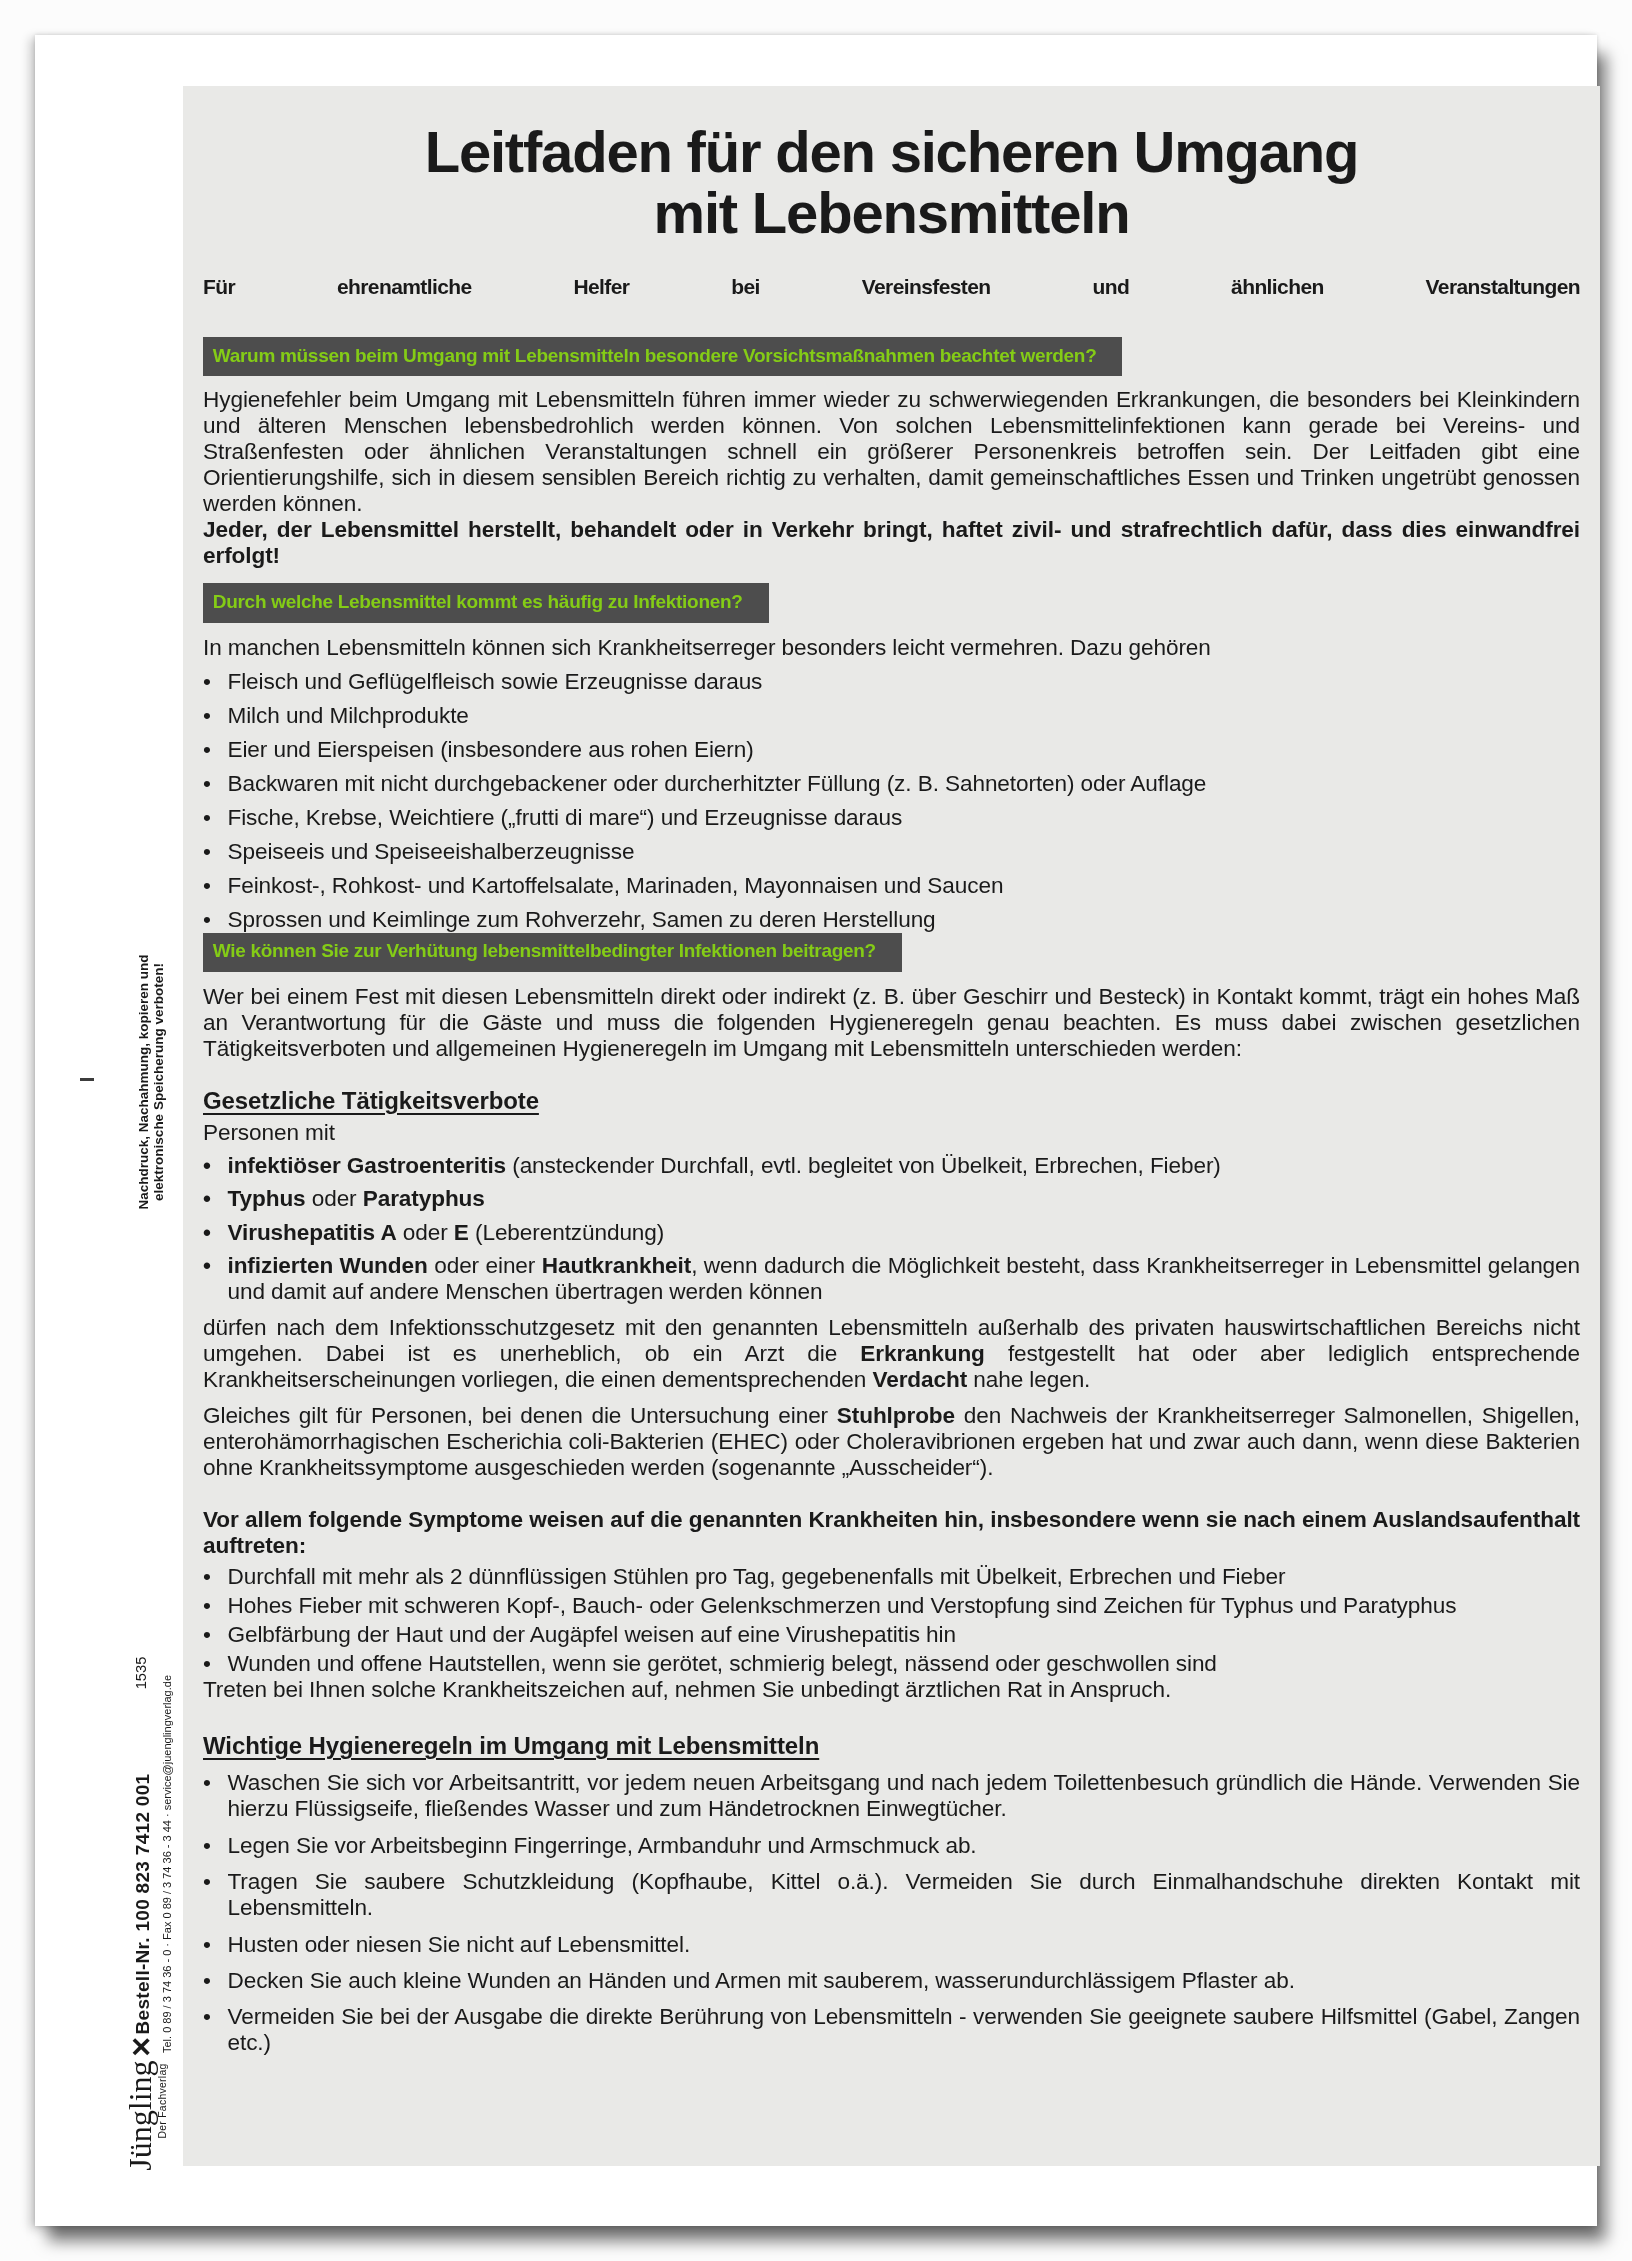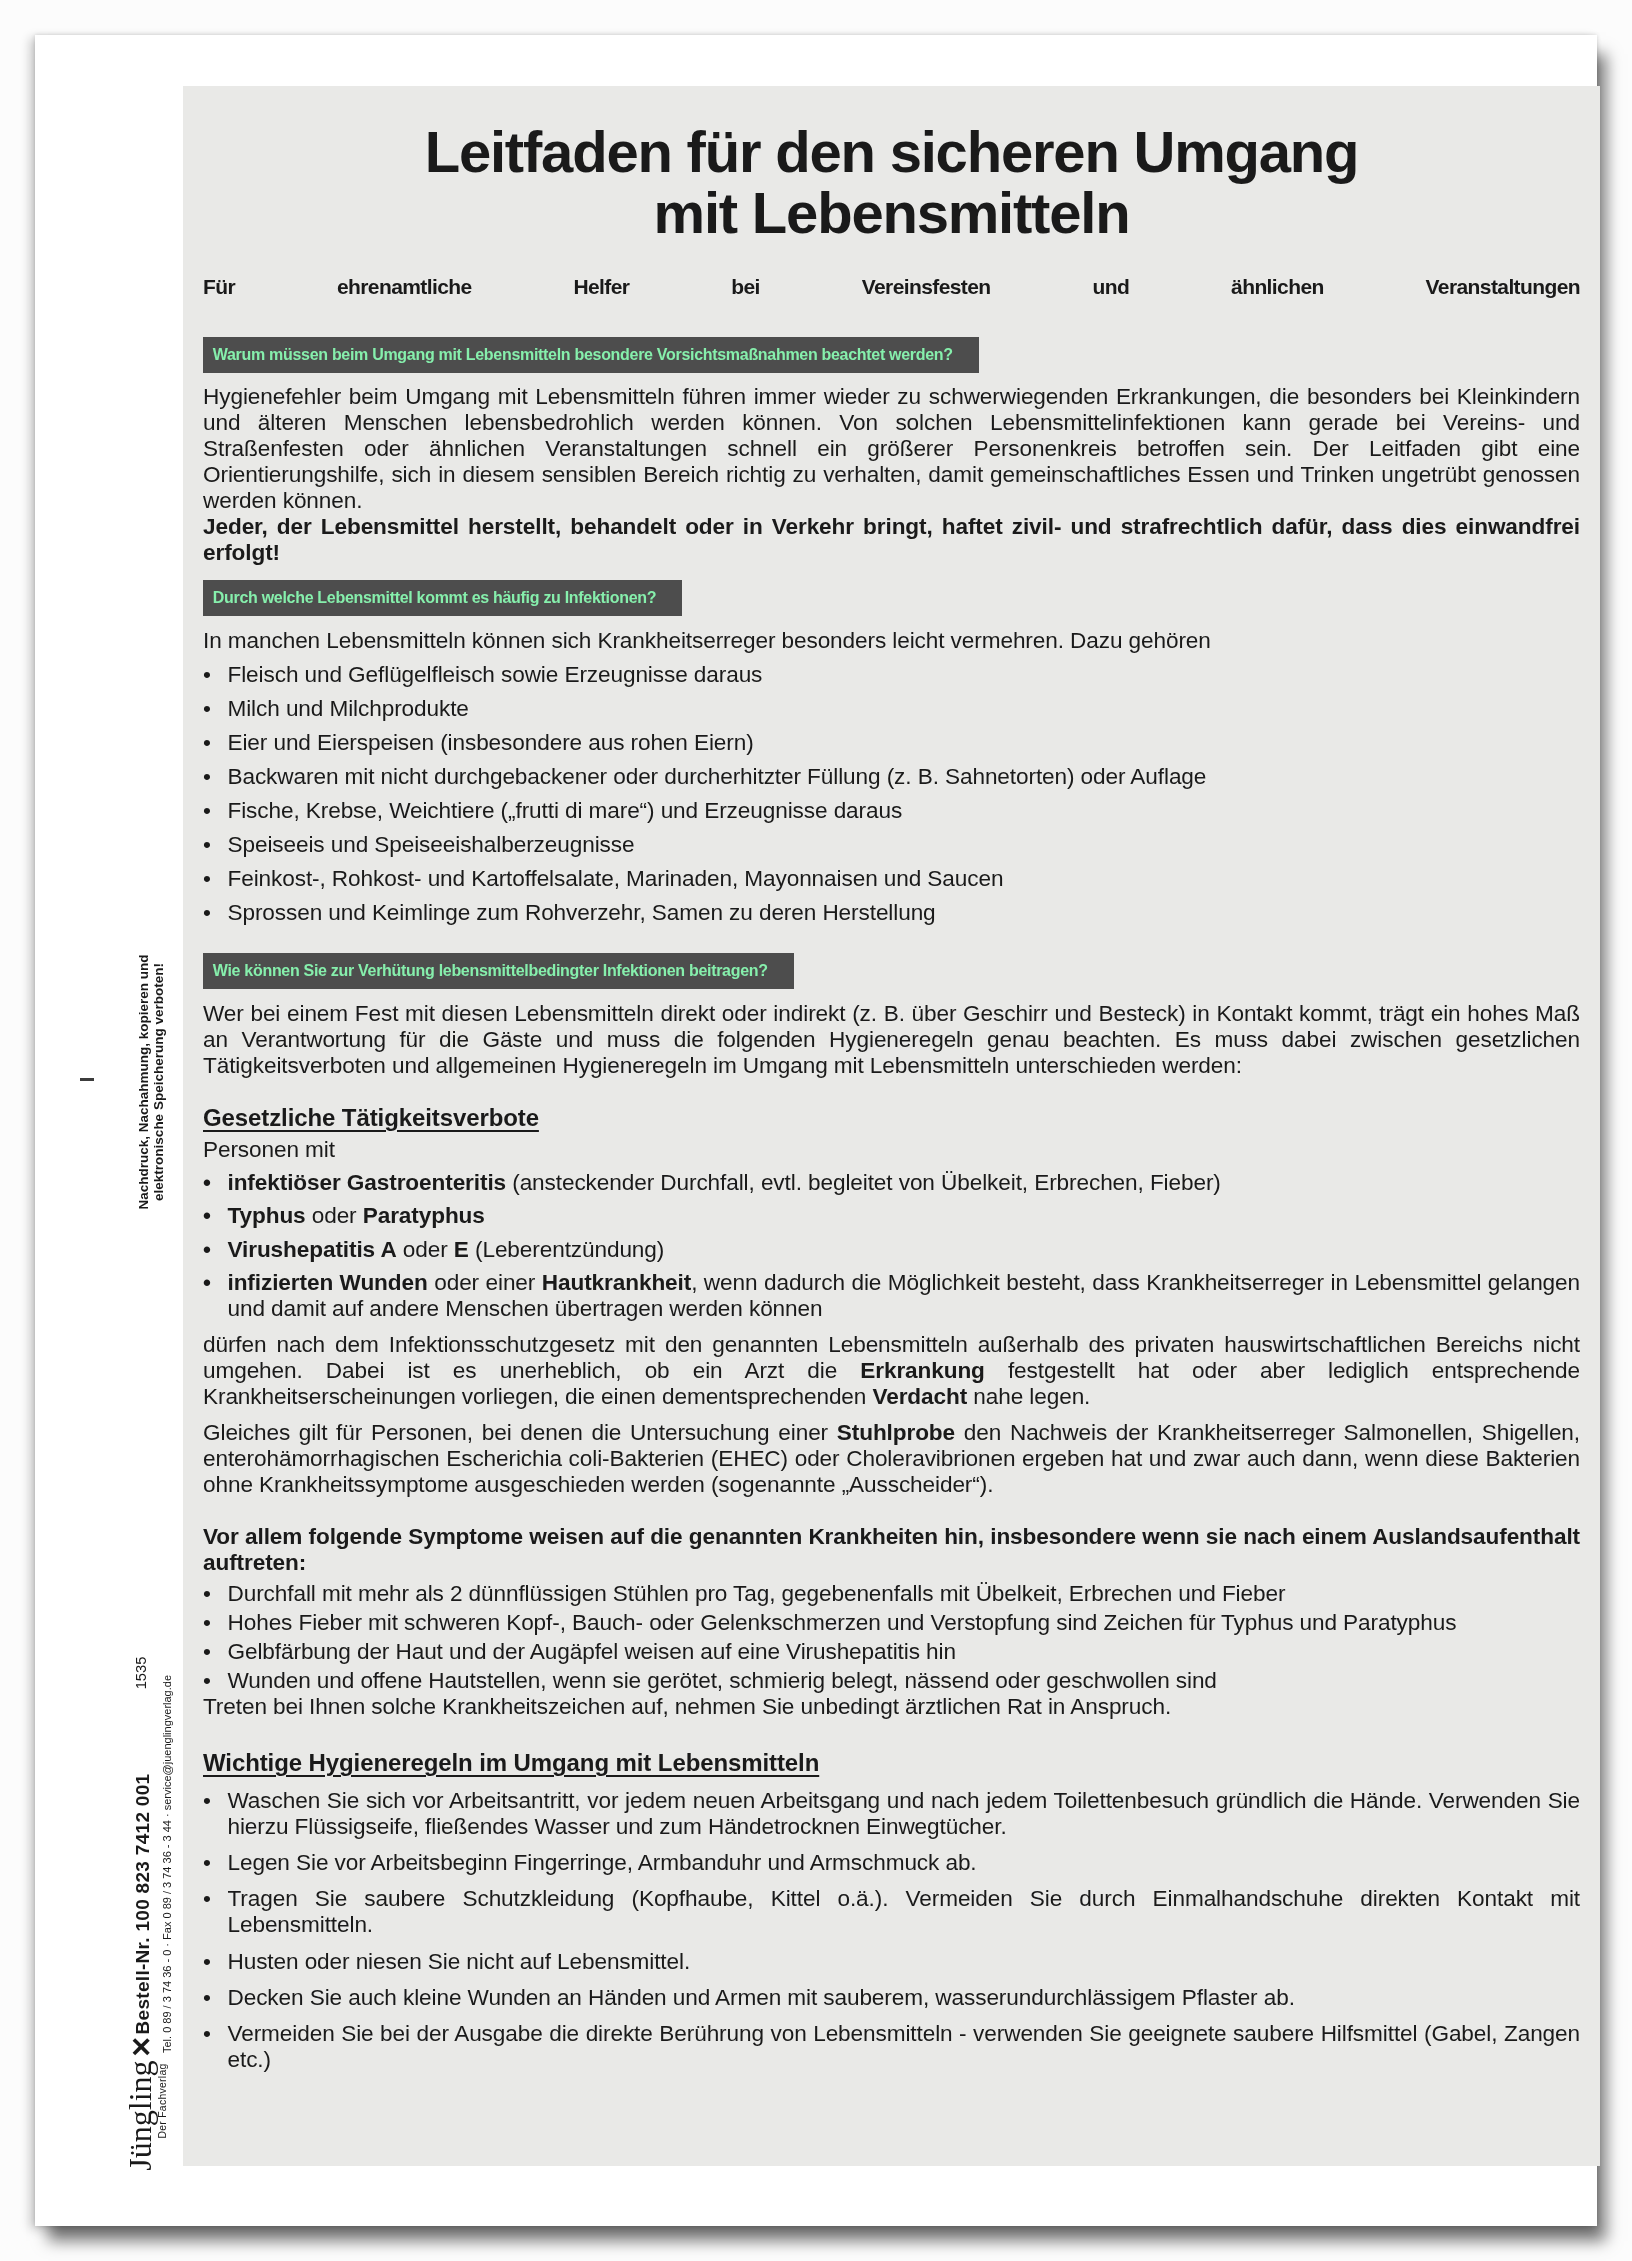--- a/index.html
+++ b/index.html
@@ -23,27 +23,27 @@
   }
   .title{
     font-weight:bold;font-size:58px;line-height:1.06;text-align:center;
     letter-spacing:-1.2px;margin:0 24.5px;
   }
   .subtitle{
     margin-top:31px;font-weight:bold;font-size:21px;line-height:1.1;
     letter-spacing:-0.6px;text-align:justify;text-align-last:justify;
   }
   .bar{
-    display:inline-block;background:#4d4d4d;color:#86efac;
-    font-weight:bold;font-size:16px;line-height:1.1;
+    display:inline-block;background:#4d4d4d;color:#84cc16;
+    font-weight:bold;font-size:19px;line-height:1.1;
     padding:8.6px 26px 9.8px 9.8px;letter-spacing:-0.3px;
   }
   .bar1{margin-top:39px;}
   .bar2{margin-top:14px;}
-  .bar3{margin-top:27px;}
+  .bar3{}
   p{margin:0;font-size:22.6px;line-height:26px;letter-spacing:-0.1px;text-align:justify;}
   .mt18{margin-top:11px;} .mt20{margin-top:12.2px;} .mt24{margin-top:10px;}
   .mt26{} .mt40{margin-top:24.5px;} .mt42{margin-top:26px;}
   .mt48{margin-top:29px;}
   .bold{font-weight:bold;}
   .sub{
     font-weight:bold;font-size:24px;letter-spacing:-0.1px;
     text-decoration:underline;text-underline-offset:4.3px;text-decoration-thickness:1.8px;
   }
   .li{display:flex;gap:9.8px;font-size:22.6px;line-height:26px;letter-spacing:-0.1px;}

